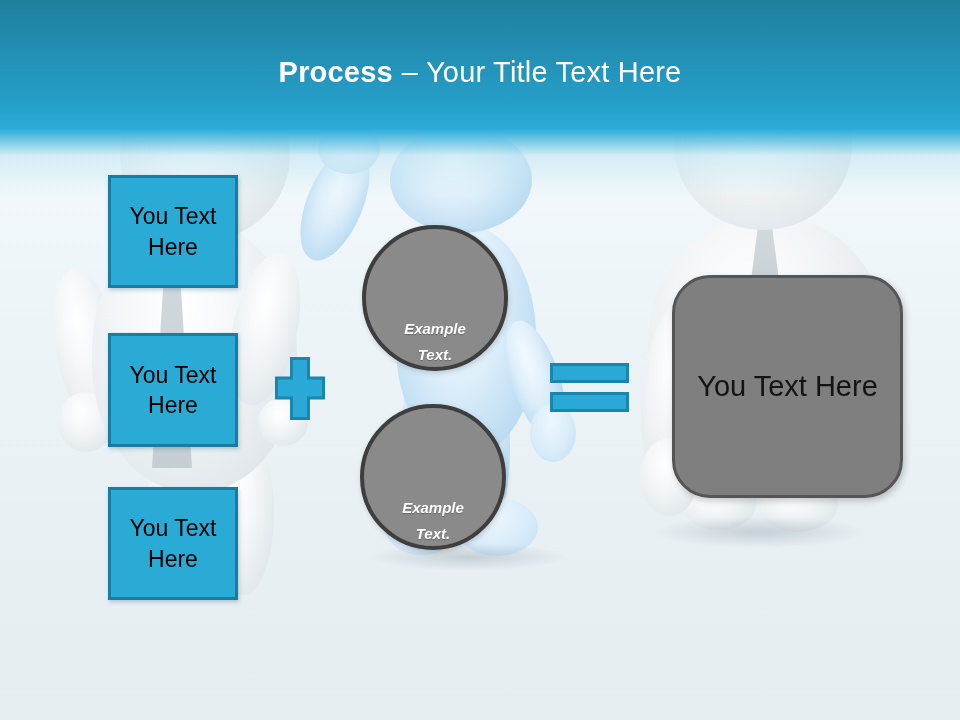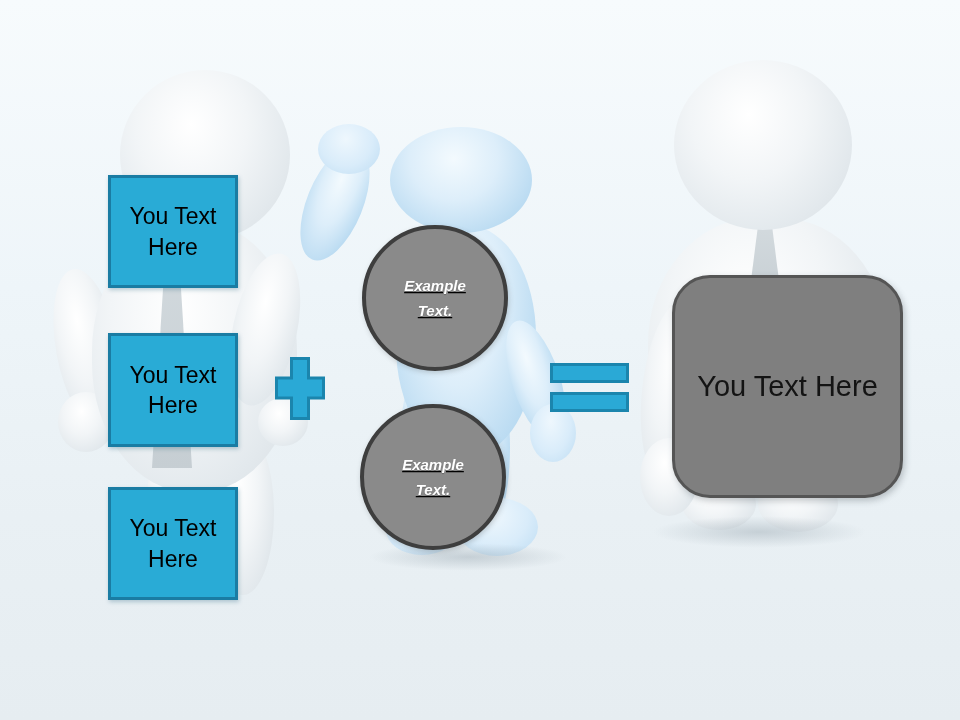--- a/index.html
+++ b/index.html
@@ -34,23 +34,22 @@
   .tbox{
     position:absolute;left:108px;width:130px;height:113px;box-sizing:border-box;
     background:#29abd6;border:3px solid #1a7ca3;
     display:flex;align-items:center;justify-content:center;text-align:center;
     box-shadow:1px 2px 4px rgba(25,90,120,.28);
   }
   .tbox span{color:#000000;font-size:23px;line-height:1.32;white-space:pre-line;}
   .circle{
     position:absolute;width:146px;height:146px;border-radius:50%;box-sizing:border-box;
     background:#8a8a8a;border:4px solid #3e3e3e;
-    display:flex;align-items:center;justify-content:center;text-align:center;
+    display:flex;align-items:flex-end;justify-content:center;text-align:center;
     box-shadow:1px 2px 5px rgba(70,80,85,.25);
-    text-decoration:underline;
   }
   .circle span{color:#ffffff;font-size:15px;font-weight:700;font-style:italic;
     line-height:1.7;white-space:pre-line;text-shadow:0 1px 1px rgba(0,0,0,.25);}
   .result{
     position:absolute;left:672px;top:275px;width:231px;height:223px;box-sizing:border-box;
     background:#7f7f7f;border:3px solid #555555;border-radius:38px;
     display:flex;align-items:center;justify-content:center;text-align:center;
     box-shadow:2px 3px 6px rgba(70,80,85,.3);
   }
   .result span{color:#141414;font-size:29px;}
@@ -88,20 +87,23 @@
     <div class="fp g" style="left:682px;top:478px;width:74px;height:52px;"></div>
     <div class="fp g" style="left:758px;top:476px;width:80px;height:56px;"></div>
     <div class="shadow" style="left:652px;top:516px;width:215px;height:32px;"></div>
     <div class="fp g" style="left:648px;top:218px;width:240px;height:280px;border-radius:45%;"></div>
     <div class="tie" style="left:748px;top:224px;width:34px;height:80px;clip-path:polygon(30% 0,70% 0,100% 100%,0 100%);"></div>
     <div class="fp g" style="left:642px;top:300px;width:66px;height:185px;transform:rotate(6deg);"></div>
     <div class="fp g" style="left:640px;top:438px;width:58px;height:78px;"></div>
     <div class="fp g" style="left:674px;top:60px;width:178px;height:170px;"></div>
   </div>
 
+  <div class="header">
+    <h1 class="title"><span class="t-bold">Process</span><span class="t-reg">– Your Title Text Here</span></h1>
+  </div>
 
   <div class="content">
 
     <div class="tbox" style="top:175px;">
       <span>You Text
 Here</span>
     </div>
     <div class="tbox" style="top:333px;height:114px;">
       <span>You Text
 Here</span>

